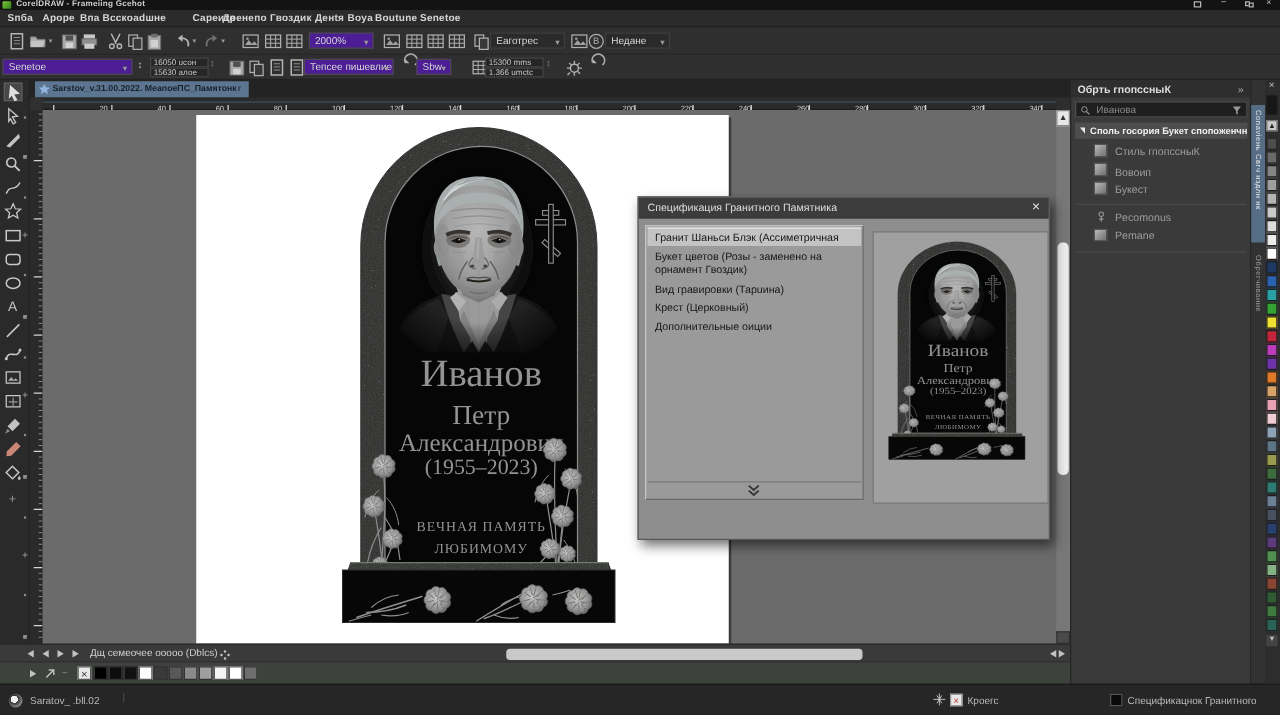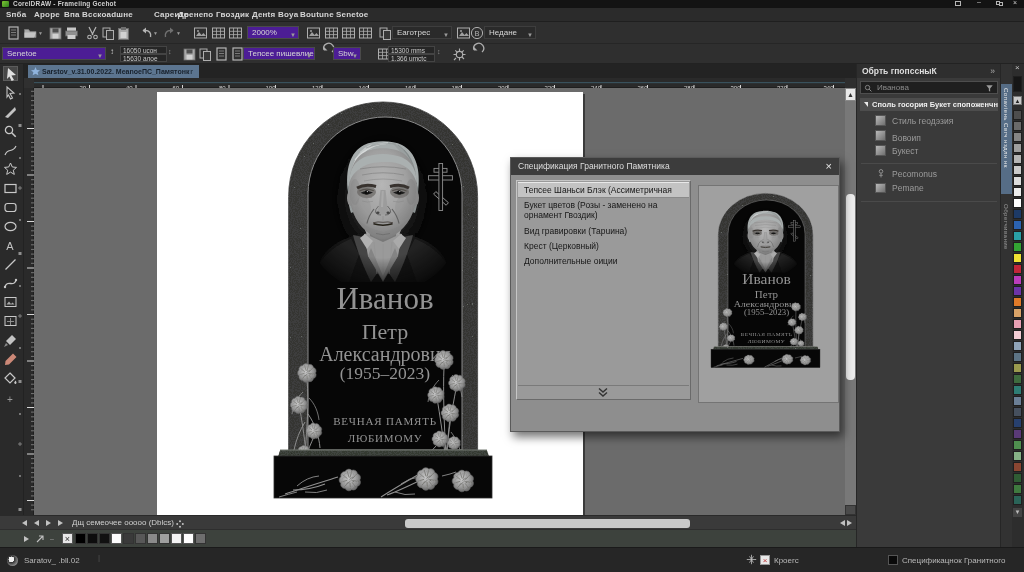--- a/index.html
+++ b/index.html
@@ -986,21 +986,21 @@
   <svg style="position:absolute;left:3px;top:2px;width:9px;height:9px" viewBox="0 0 14 14">
         <use href="#i-search"></use>
       </svg><span style="margin-left:16px">Иванова</span><svg style="position:absolute;right:3px;top:2px;width:9px;height:9px" viewBox="0 0 14 14">
         <use href="#i-funnel"></use>
       </svg>
  </div>
  <div style="position:absolute;left:3px;top:34px;width:138px;height:13px;background:#4d4d4d;color:#f0f0f0;font-size:7.5px;line-height:13px;font-weight:bold;white-space:nowrap;overflow:hidden">
   <span style="display:inline-block;width:0;height:0;border-left:4px solid transparent;border-top:5px solid #e8e8e8;margin:0 2px 0 4px"></span> Споль госория Букет спопоженчнык
  </div>
  <div class="ricon" style="left:18px;top:51px"></div>
-    <span class="rtxt" style="left:35px;top:52px">Стиль геодэзия</span>
+    <span class="rtxt" style="left:35px;top:52px">Стиль гпопссныК</span>
  <div class="ricon" style="left:18px;top:66px"></div>
     <span class="rtxt" style="left:35px;top:69px">Вовоип</span>
  <div class="ricon" style="left:18px;top:81px"></div>
     <span class="rtxt" style="left:35px;top:82px">Букест</span>
  <div class="sep" style="left:4px;top:99px;width:136px"></div>
  <svg style="position:absolute;left:19px;top:104px;width:10px;height:11px" viewBox="0 0 14 14">
       <circle cx="7" cy="4" r="2.5" fill="none" stroke="#999" stroke-width="1.2"></circle>
       <path d="M7 6.5v6M4.5 9.5h5" stroke="#999" stroke-width="1.2"></path>
     </svg>
     <span class="rtxt" style="left:35px;top:105px">Pecomonus</span>
@@ -1058,21 +1058,21 @@
     <div class="chip" style="top:420px;background:#3f7a3f"></div>
     <div class="chip" style="top:431px;background:#2a6458"></div>
     <div style="position:absolute;left:1px;top:444px;width:9px;height:9px;background:#444;color:#bbb;font-size:6px;line-height:9px;text-align:center">▼</div>
 </div>
 
 <div id="dialog" class="abs">
  <div id="dlgtitle"><span style="margin-left:7px">Спецификация Гранитного Памятника</span>
   <span style="position:absolute;right:7px;top:0;font-size:11px;color:#e8e8e8">×</span>
  </div>
  <div id="dlglist">
-  <div class="li" style="top:1px;background:#c3c3c3;border-top:1px solid #e8e8e8;border-bottom:1px solid #8a8a8a">Тепсее Шаньси Блэк (Ассиметричная</div>
+  <div class="li" style="top:1px;background:#c3c3c3;border-top:1px solid #e8e8e8;border-bottom:1px solid #8a8a8a">Гранит Шаньси Блэк (Ассиметричная</div>
   <div class="li" style="top:17px">Букет цветов (Розы - заменено на<br>орнамент Гвоздик)</div>
   <div class="li" style="top:43px">Вид гравировки (Таpuина)</div>
   <div class="li" style="top:58px">Крест (Церковный)</div>
   <div class="li" style="top:73px">Дополнительные оиции</div>
   <div style="position:absolute;left:1px;bottom:13px;width:171px;height:1px;background:#7a7a7a"></div>
   <svg style="position:absolute;left:80px;bottom:1px;width:12px;height:11px" viewBox="0 0 12 11">
         <path d="M2 1.5l4 3.5 4-3.5M2 5.5l4 3.5 4-3.5" fill="none" stroke="#333" stroke-width="1.4"></path>
       </svg>
  </div>
  <div id="dlgprev">

